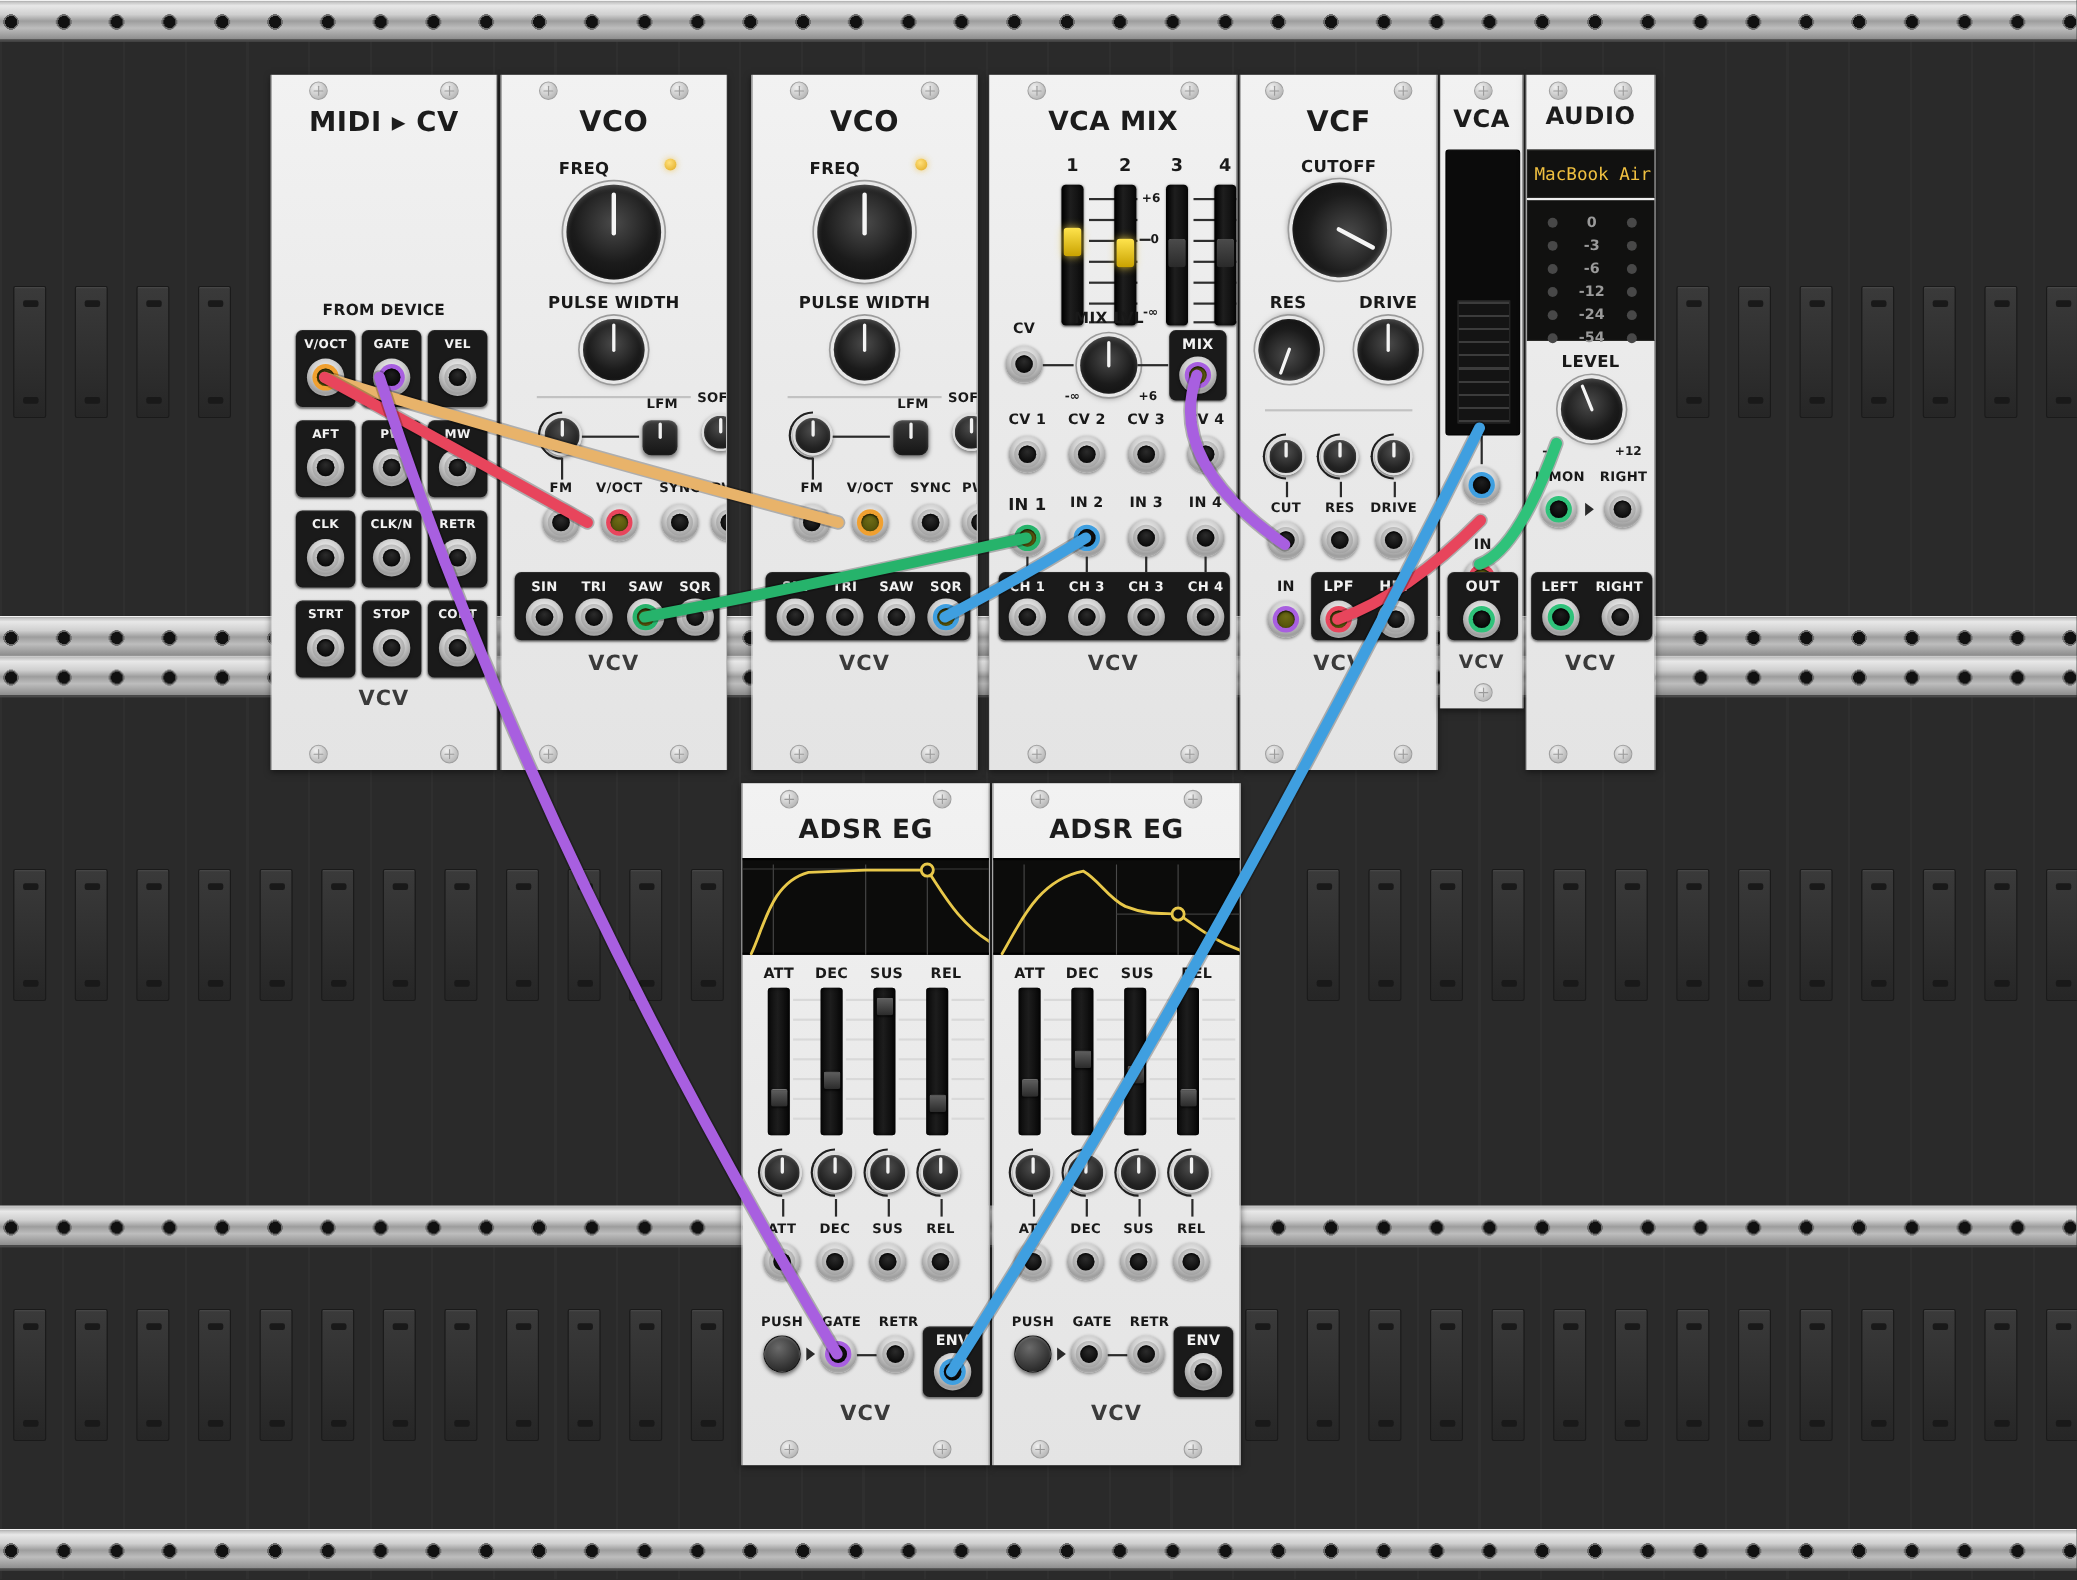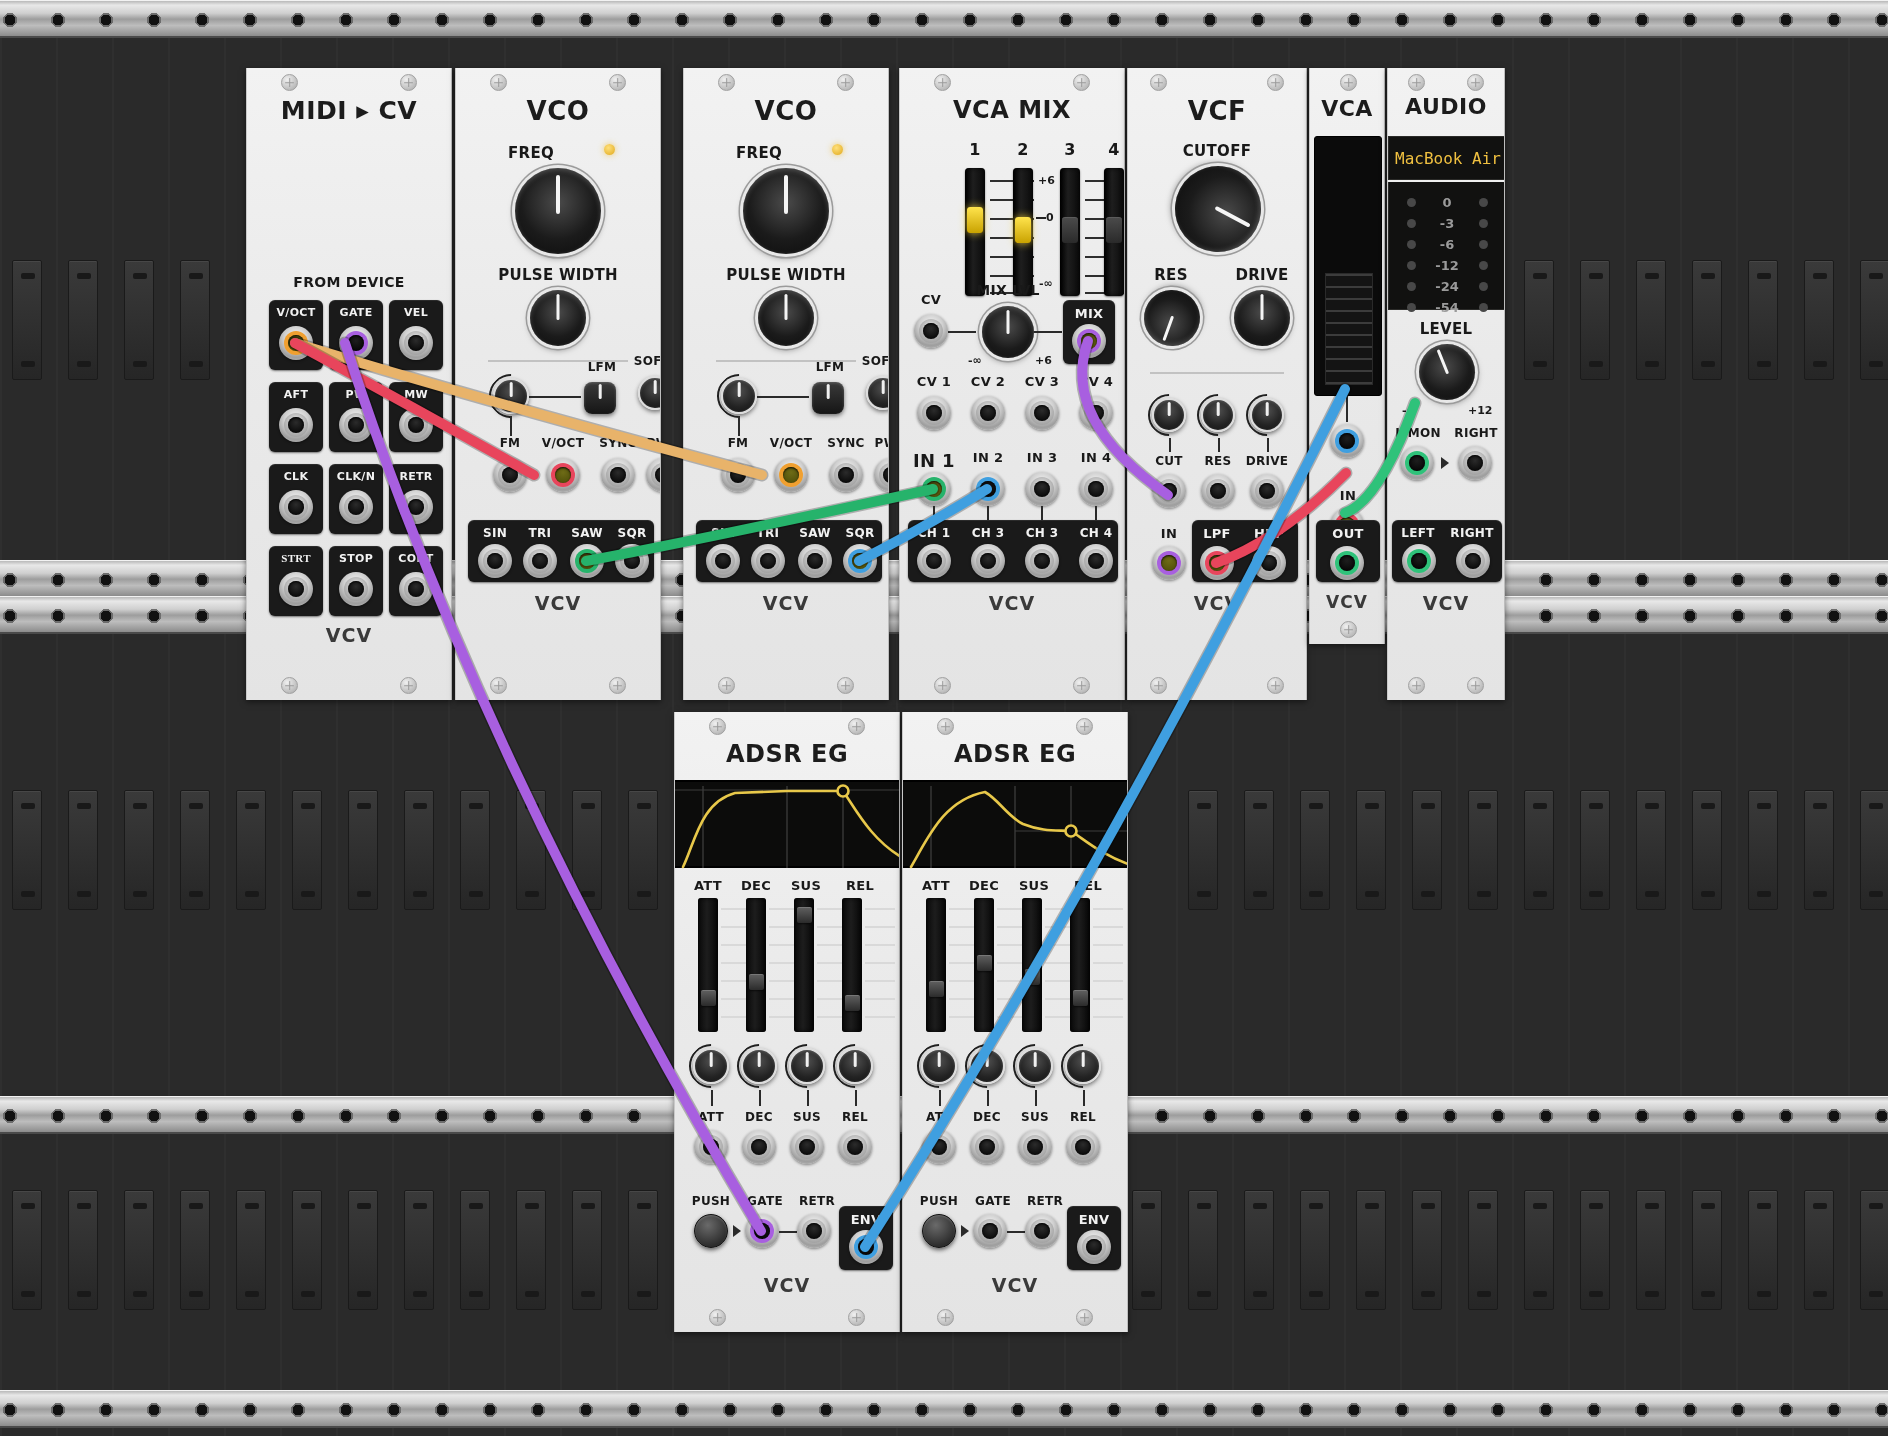--- a/index.html
+++ b/index.html
@@ -386,21 +386,21 @@
   <div class="lbl lbl-w lbl-sm" style="left:22px;top:402px;width:54px;">CLK</div>
   <div class="lbl lbl-w lbl-sm" style="left:82px;top:402px;width:54px;">CLK/N</div>
   <div class="lbl lbl-w lbl-sm" style="left:142px;top:402px;width:54px;">RETR</div>
   <div class="port" style="left:32px;top:422px;"></div>
   <div class="port" style="left:92px;top:422px;"></div>
   <div class="port" style="left:152px;top:422px;"></div>
 
   <div class="jackplate" style="left:22px; top:478px; width:54px;height:70px;"></div>
   <div class="jackplate" style="left:82px; top:478px; width:54px;height:70px;"></div>
   <div class="jackplate" style="left:142px;top:478px; width:54px;height:70px;"></div>
-  <div class="lbl lbl-w lbl-sm" style="left:22px;top:484px;width:54px;font-family:Liberation Serif, serif;">STRT</div>
+  <div class="lbl lbl-w lbl-sm" style="left:22px;top:484px;width:54px;">STRT</div>
   <div class="lbl lbl-w lbl-sm" style="left:82px;top:484px;width:54px;">STOP</div>
   <div class="lbl lbl-w lbl-sm" style="left:142px;top:484px;width:54px;">CONT</div>
   <div class="port" style="left:32px;top:504px;"></div>
   <div class="port" style="left:92px;top:504px;"></div>
   <div class="port" style="left:152px;top:504px;"></div>
 
   <div class="vcv-logo" style="top:556px;">VCV</div>
 </div>
 
 <div class="module" id="m-vco1" style="left:455px; top:68px; width:206px; height:632px;">
@@ -569,21 +569,21 @@
 
   <div class="lbl" style="left:8px;top:306px;width:52px;font-size:13px;">CV 1</div>
   <div class="lbl" style="left:62px;top:306px;width:52px;font-size:13px;">CV 2</div>
   <div class="lbl" style="left:116px;top:306px;width:52px;font-size:13px;">CV 3</div>
   <div class="lbl" style="left:170px;top:306px;width:52px;font-size:13px;">CV 4</div>
   <div class="port" style="left:17px;top:328px;"></div>
   <div class="port" style="left:71px;top:328px;"></div>
   <div class="port" style="left:125px;top:328px;"></div>
   <div class="port" style="left:179px;top:328px;"></div>
 
-  <div class="lbl" style="left:8px;top:382px;width:52px;font-size:18px;">IN 1</div>
+  <div class="lbl" style="left:8px;top:382px;width:52px;font-size:15px;">IN 1</div>
   <div class="lbl" style="left:62px;top:382px;width:52px;font-size:13px;">IN 2</div>
   <div class="lbl" style="left:116px;top:382px;width:52px;font-size:13px;">IN 3</div>
   <div class="lbl" style="left:170px;top:382px;width:52px;font-size:13px;">IN 4</div>
   <div class="port conn lit" style="left:17px;top:404px; --c:#26b36b;"></div>
   <div class="port conn" style="left:71px;top:404px; --c:#3f9fe0;"></div>
   <div class="port" style="left:125px;top:404px;"></div>
   <div class="port" style="left:179px;top:404px;"></div>
   <div class="vline" style="left:33px;top:438px;height:18px;"></div>
   <div class="vline" style="left:87px;top:438px;height:18px;"></div>
   <div class="vline" style="left:141px;top:438px;height:18px;"></div>

